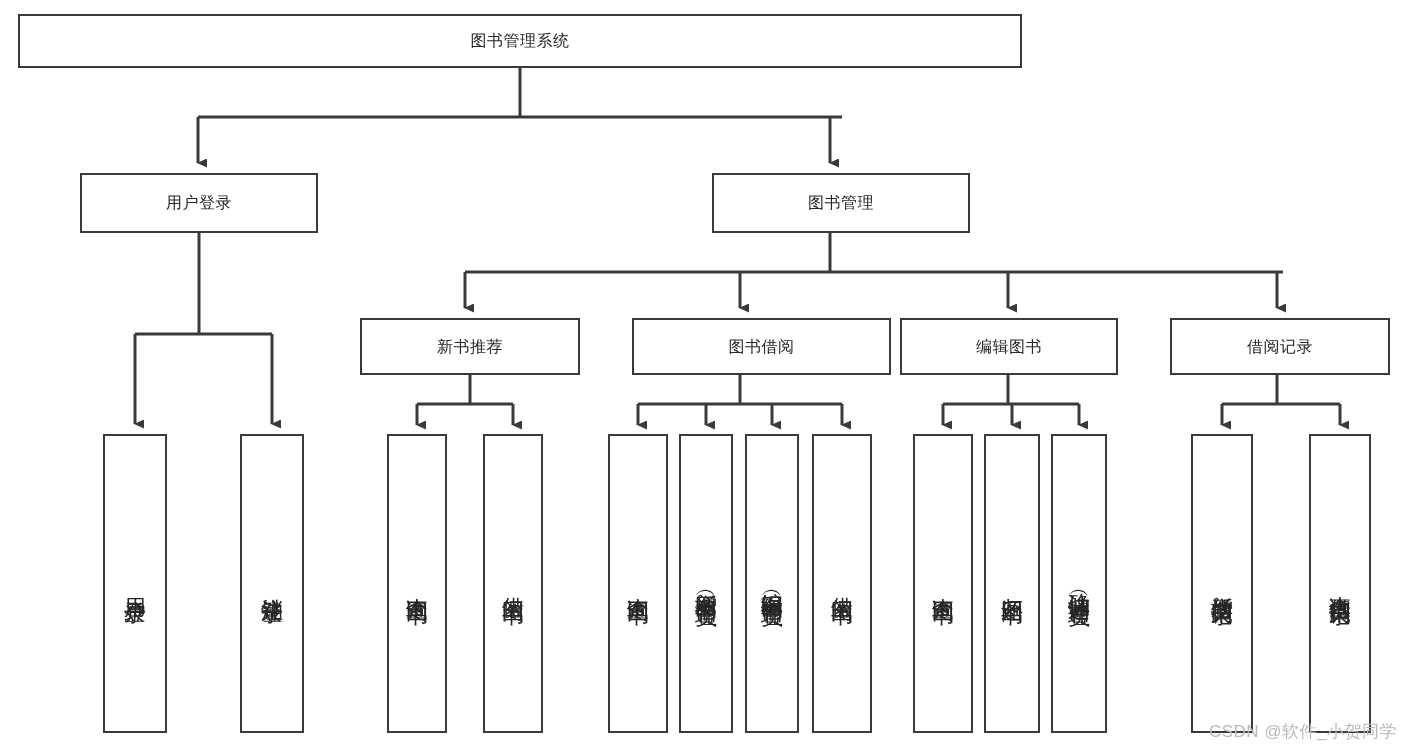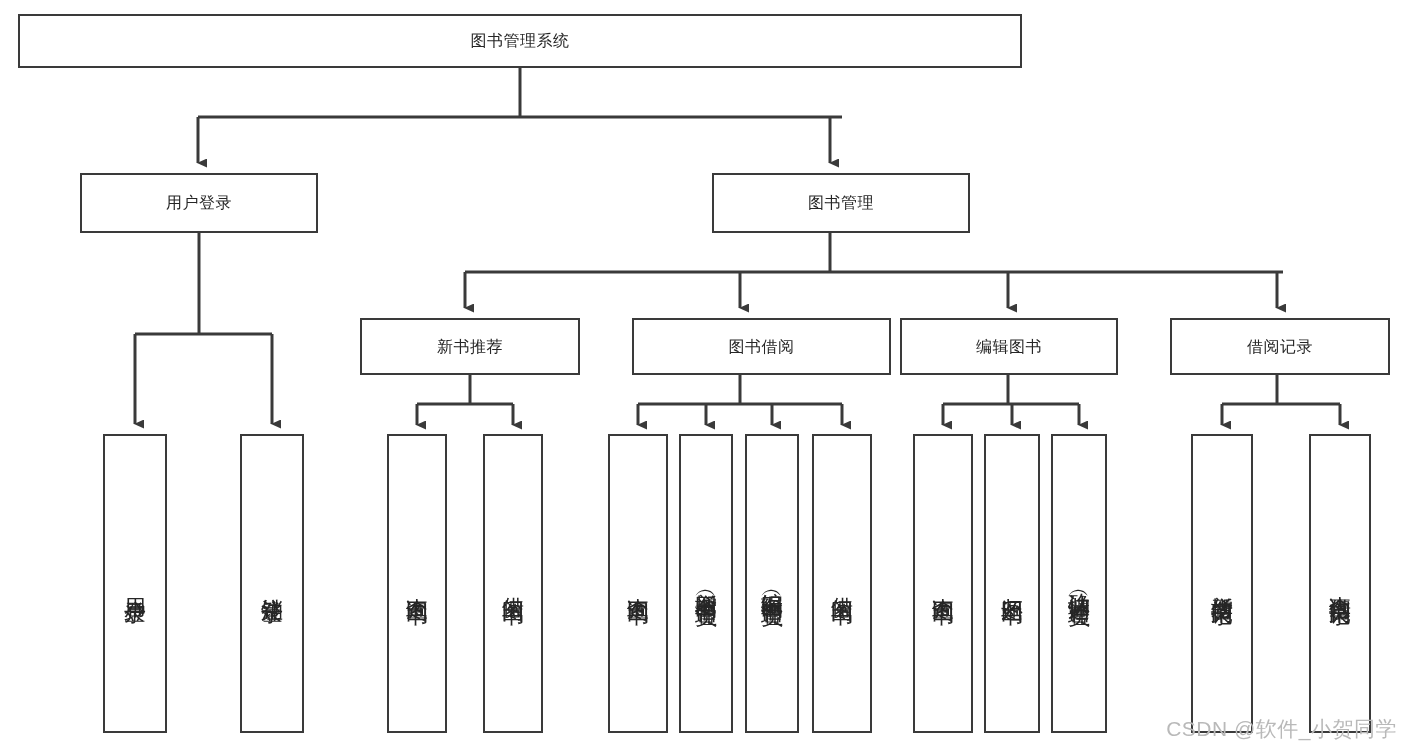--- a/index.html
+++ b/index.html
@@ -63,21 +63,21 @@
     width: 100%;
     height: 100%;
     display: flex;
     align-items: center;
     justify-content: center;
   }
   .watermark {
     position: absolute;
     right: 8px;
     bottom: 4px;
-    font-size: 21px;
+    font-size: 17px;
     color: #b9b9b9;
     letter-spacing: 0.5px;
     z-index: 5;
     white-space: nowrap;
     font-family: "Liberation Sans", "DejaVu Sans", sans-serif;
   }
 </style>
 </head>
 <body>
 

